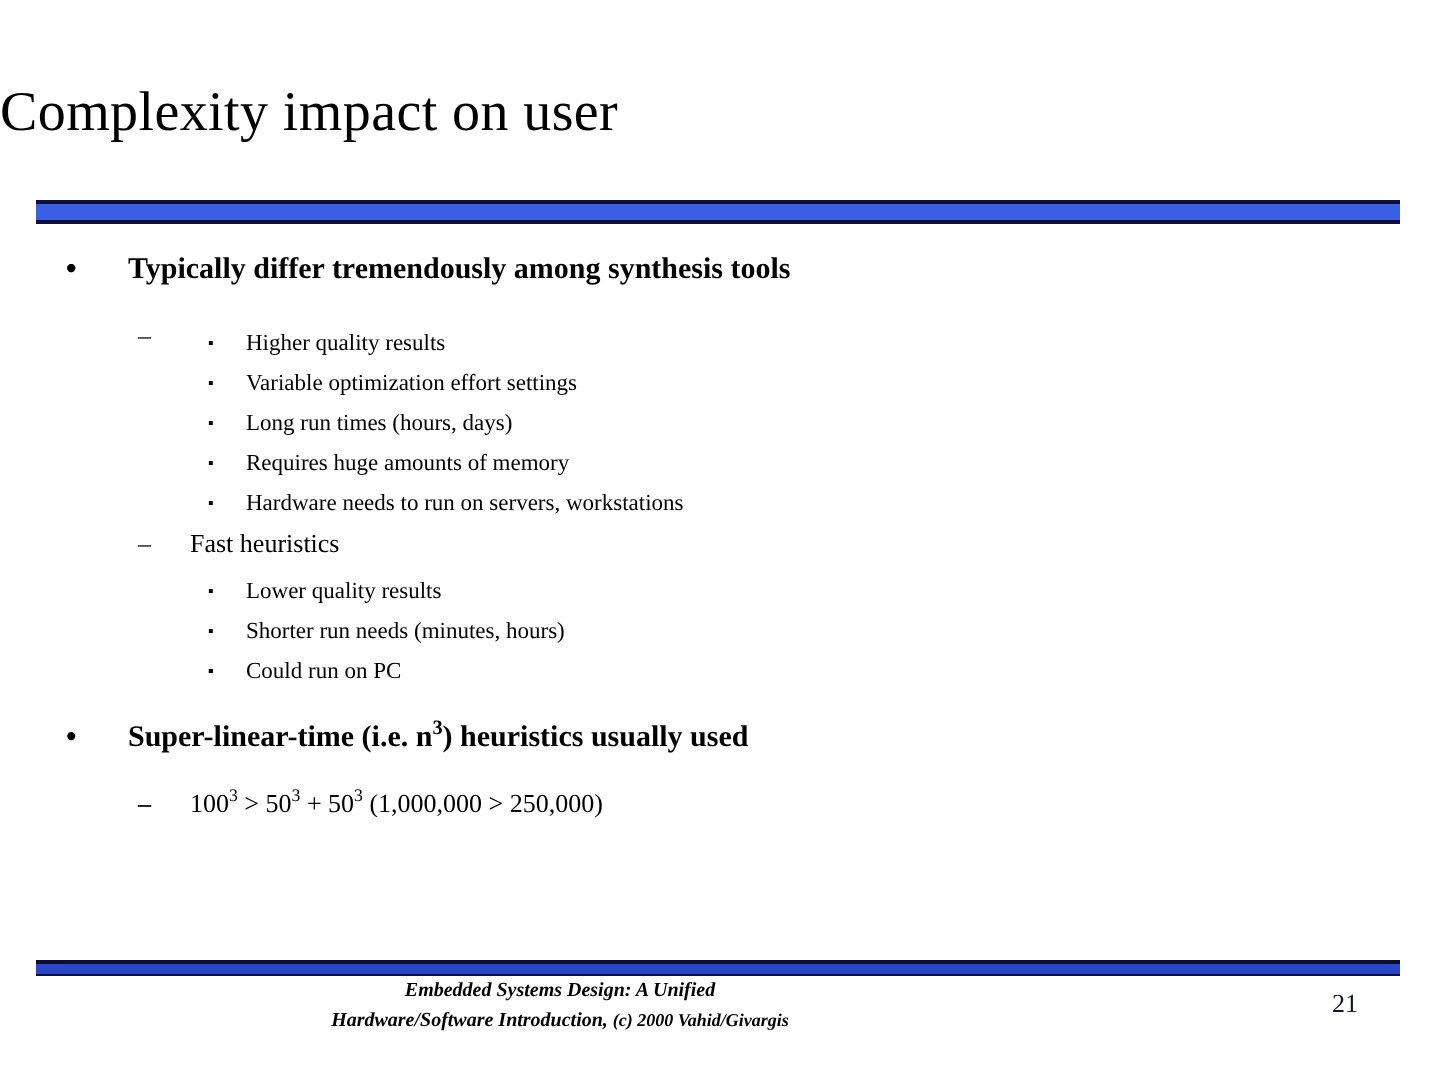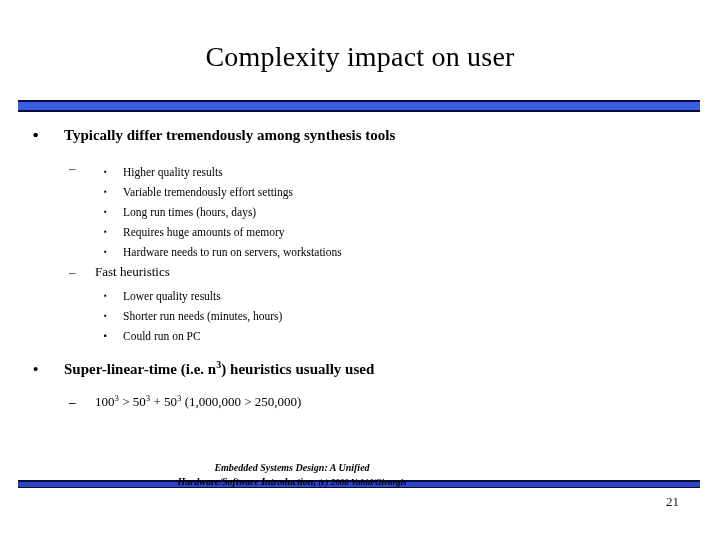--- a/index.html
+++ b/index.html
@@ -21,21 +21,20 @@
     width: 720px;
     height: 540px;
   }
 
   
   .slide-title {
     position: absolute;
     left: 0;
     top: 40px;
     width: 720px;
-    text-align: center;
     font-size: 28px;
     line-height: 34px;
     font-weight: normal;
     letter-spacing: 0.2px;
     color: #000000;
   }
 
   
   .rule-top {
     position: absolute;
@@ -119,29 +118,28 @@
   sup {
     font-size: 0.68em;
     vertical-align: super;
     line-height: 0;
   }
 
   
   .footer {
     position: absolute;
     left: 0;
-    top: 461px;
+    top: 489px;
     width: 560px;
     text-align: center;
     font-size: 10px;
     line-height: 14px;
     font-style: italic;
     font-weight: bold;
     color: #000000;
-    margin-left: 12px;
   }
   .footer .credit {
     font-style: italic;
     font-weight: bold;
     font-size: 9px;
   }
   .page-num {
     position: absolute;
     left: 666px;
     top: 494px;
@@ -179,21 +177,21 @@
     </div>
 
     <div class="gap-sm"></div>
 
     <div class="b3">
       <span class="mk">▪</span>
       <span>Higher quality results</span>
     </div>
     <div class="b3">
       <span class="mk">▪</span>
-      <span>Variable tremendously effort settings</span>
+      <span>Variable optimization effort settings</span>
     </div>
     <div class="b3">
       <span class="mk">▪</span>
       <span>Long run times (hours, days)</span>
     </div>
     <div class="b3">
       <span class="mk">▪</span>
       <span>Requires huge amounts of memory</span>
     </div>
     <div class="b3">

